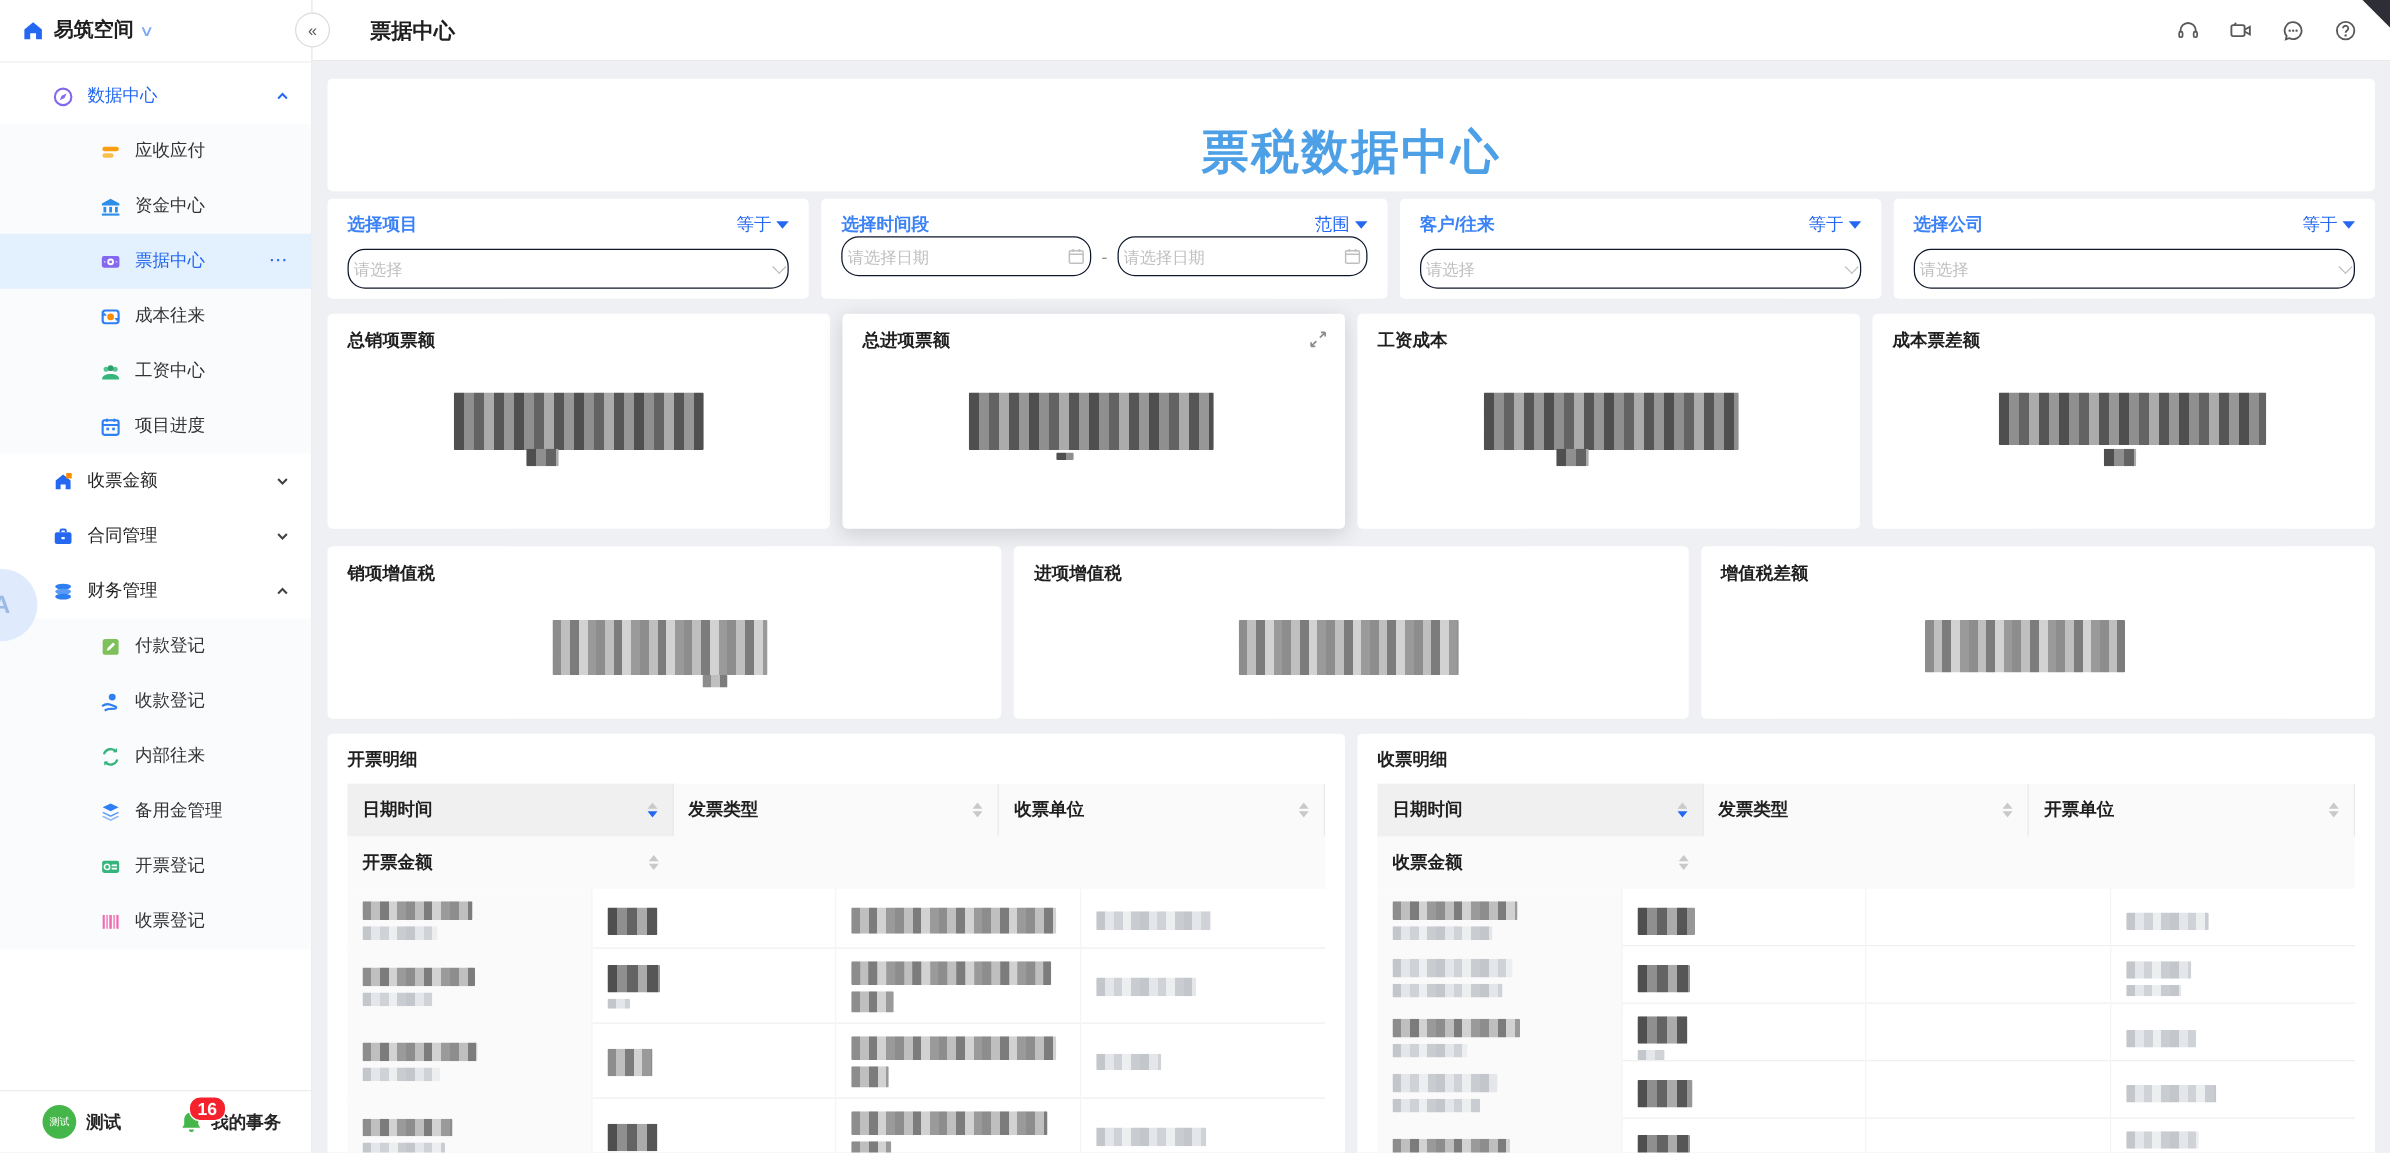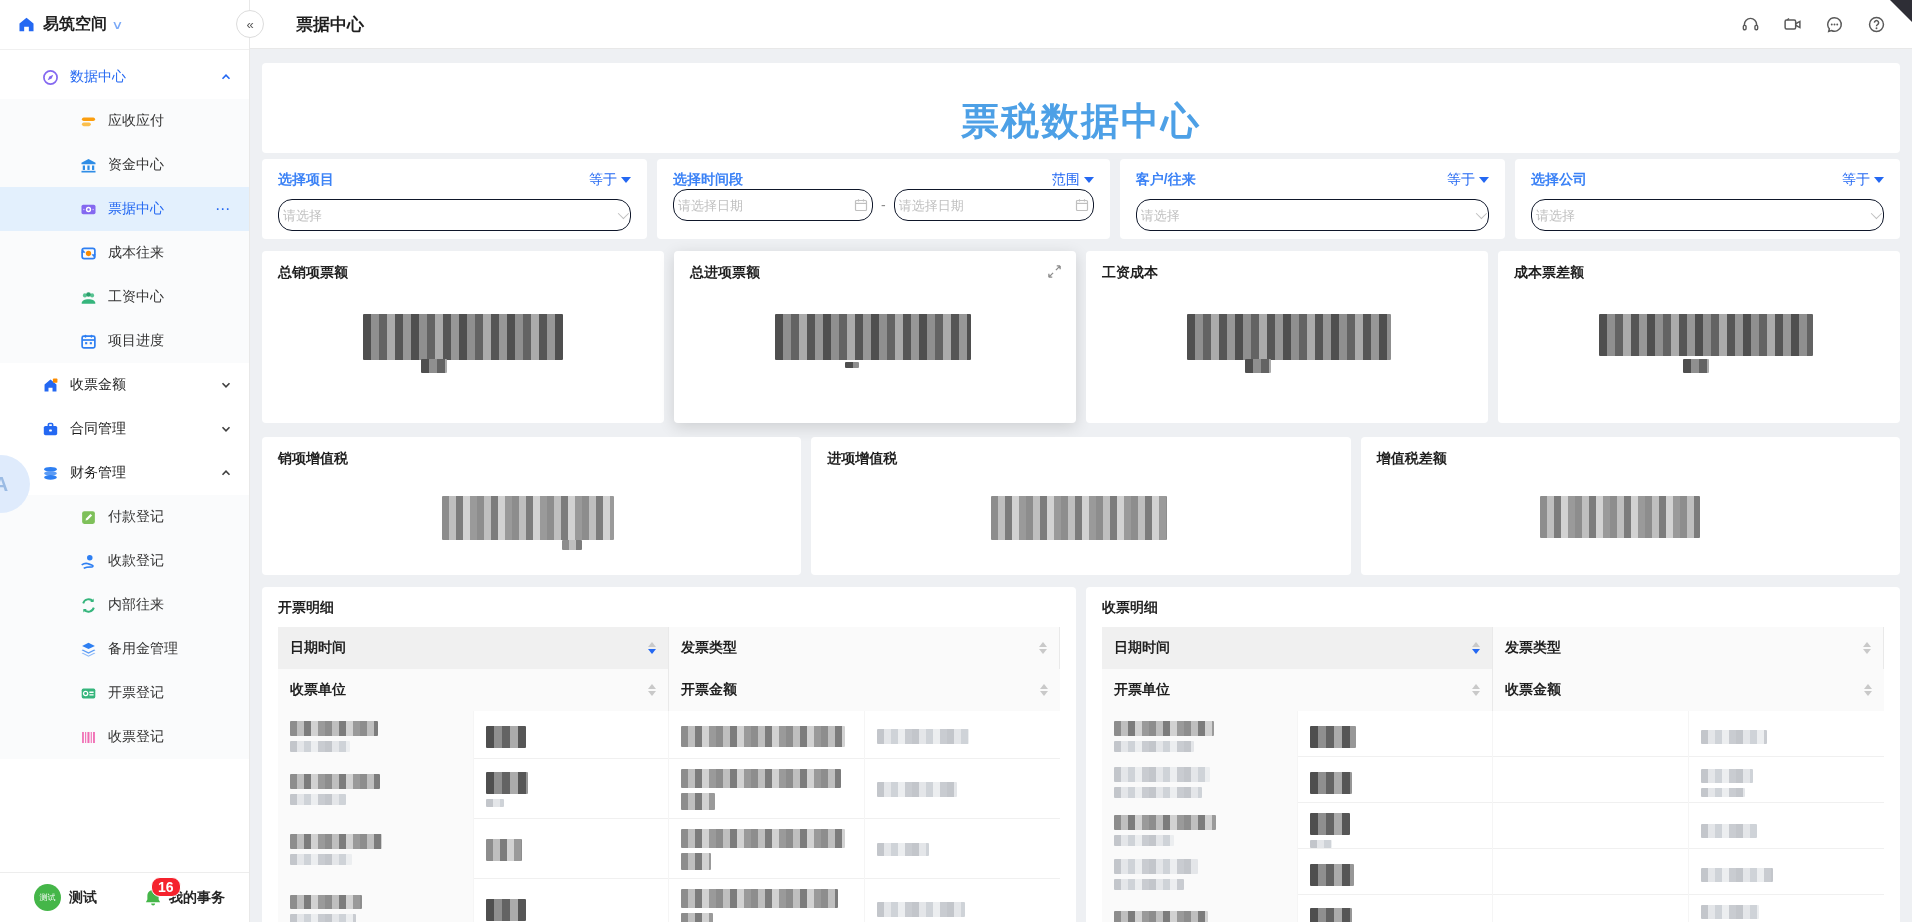--- a/index.html
+++ b/index.html
@@ -75,21 +75,21 @@
   
   .mz,.mzd,.mzl{border-radius:1px;display:block;}
   .mzd{background-image:repeating-linear-gradient(90deg,#4f4f4f 0 8px,#8f8f8f 8px 16px,#636363 16px 24px,#ababab 24px 32px,#565656 32px 40px,#979797 40px 48px),repeating-linear-gradient(0deg,rgba(255,255,255,.42) 0 8px,rgba(0,0,0,.07) 8px 16px);}
   .mz{background-image:repeating-linear-gradient(90deg,#8d8d8d 0 7px,#bfbfbf 7px 14px,#7c7c7c 14px 21px,#d2d2d2 21px 28px,#9a9a9a 28px 35px),repeating-linear-gradient(0deg,rgba(255,255,255,.45) 0 7px,rgba(0,0,0,.06) 7px 14px);}
   .mzl{background-image:repeating-linear-gradient(90deg,#c3c6cb 0 7px,#e4e6e9 7px 14px,#cfd3d8 14px 21px,#eceef0 21px 28px,#c9ccd1 28px 35px),repeating-linear-gradient(0deg,rgba(255,255,255,.5) 0 7px,rgba(0,0,0,.04) 7px 14px);}
 
   
   .tables{display:grid;grid-template-columns:1fr 1fr;gap:10px;margin-top:12px;}
   .tcard{padding:12px 16px 0;height:400px;overflow:hidden;}
   .ttitle{font-weight:bold;font-size:14px;color:#1f1f1f;margin-bottom:10px;}
-  .thead{display:grid;grid-template-columns:repeat(2,1fr);background:#fafafa;}
+  .thead{display:grid;grid-template-columns:repeat(3,1fr);background:#fafafa;}
   .th{height:42px;display:flex;align-items:center;justify-content:space-between;padding:0 12px;font-weight:bold;font-size:14px;color:#1f1f1f;border-right:1px solid #e9e9e9;cursor:pointer;}
   .th:last-child{border-right:none;}
   .th.sorted{background:#f0f0f0;}
   .sorter{display:flex;flex-direction:column;gap:2px;align-items:center;}
   .car-up{width:0;height:0;border-left:4px solid transparent;border-right:4px solid transparent;border-bottom:5px solid #c9c9c9;}
   .car-dn{width:0;height:0;border-left:4px solid transparent;border-right:4px solid transparent;border-top:5px solid #c9c9c9;}
   .car-dn.on{border-top-color:#2468f2;}
   .trow{display:grid;grid-template-columns:repeat(4,1fr);border-bottom:1px solid #f0f0f0;}
   .td{padding:10px 12px;border-right:1px solid #f5f5f5;display:flex;flex-direction:column;justify-content:center;gap:5px;}
   .td:last-child{border-right:none;}

